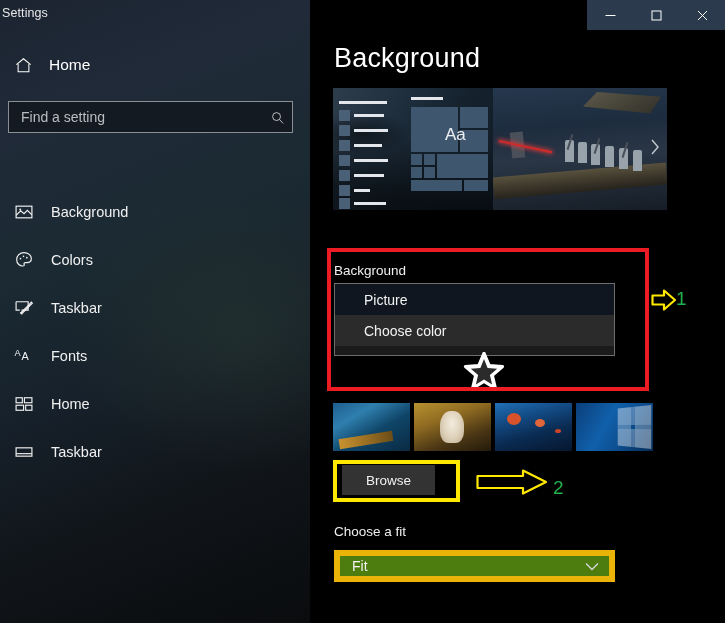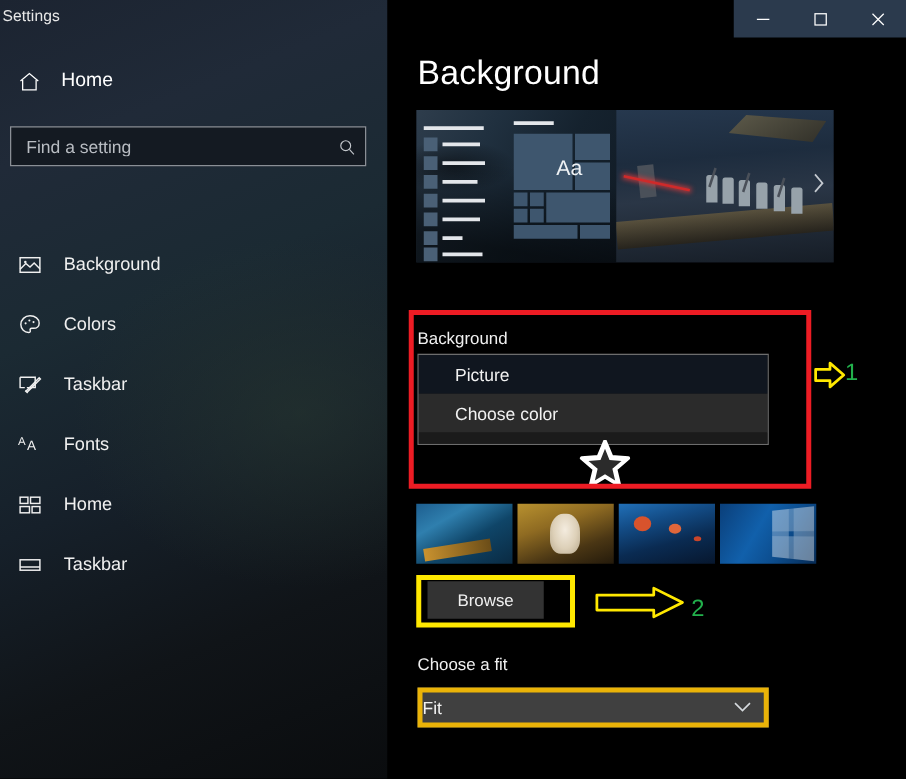--- a/index.html
+++ b/index.html
@@ -167,23 +167,23 @@
   #browse-btn {
     position: absolute; left: 32px; top: 465px; width: 93px; height: 30px;
     background: #333333; border: none; color: #f0f0f0;
     font-size: 13.5px; font-family: "Liberation Sans", sans-serif; cursor: default;
   }
 
   
   #fit-label { position: absolute; left: 24px; top: 524px; font-size: 13.5px; color: #f0f0f0; }
   #fit-select {
     position: absolute; left: 24px; top: 550px; width: 281px; height: 32px;
-    background: #404040; border: 4px solid #eab308;
+    background: #4d7c0f; border: 6px solid #eab308;
     display: flex; align-items: center; justify-content: space-between;
-    padding: 0 10px 0 0; cursor: default;
+    padding: 0 10px 0 12px; cursor: default;
   }
   #fit-value { font-size: 14px; color: #f2f2f2; }
 
   
   #ann-red {
     position: absolute; left: 327px; top: 248px; width: 322px; height: 143px;
     border: 4px solid #ed1c24; z-index: 20; pointer-events: none;
   }
   #ann-yellow {
     position: absolute; left: 333px; top: 460px; width: 127px; height: 42px;

